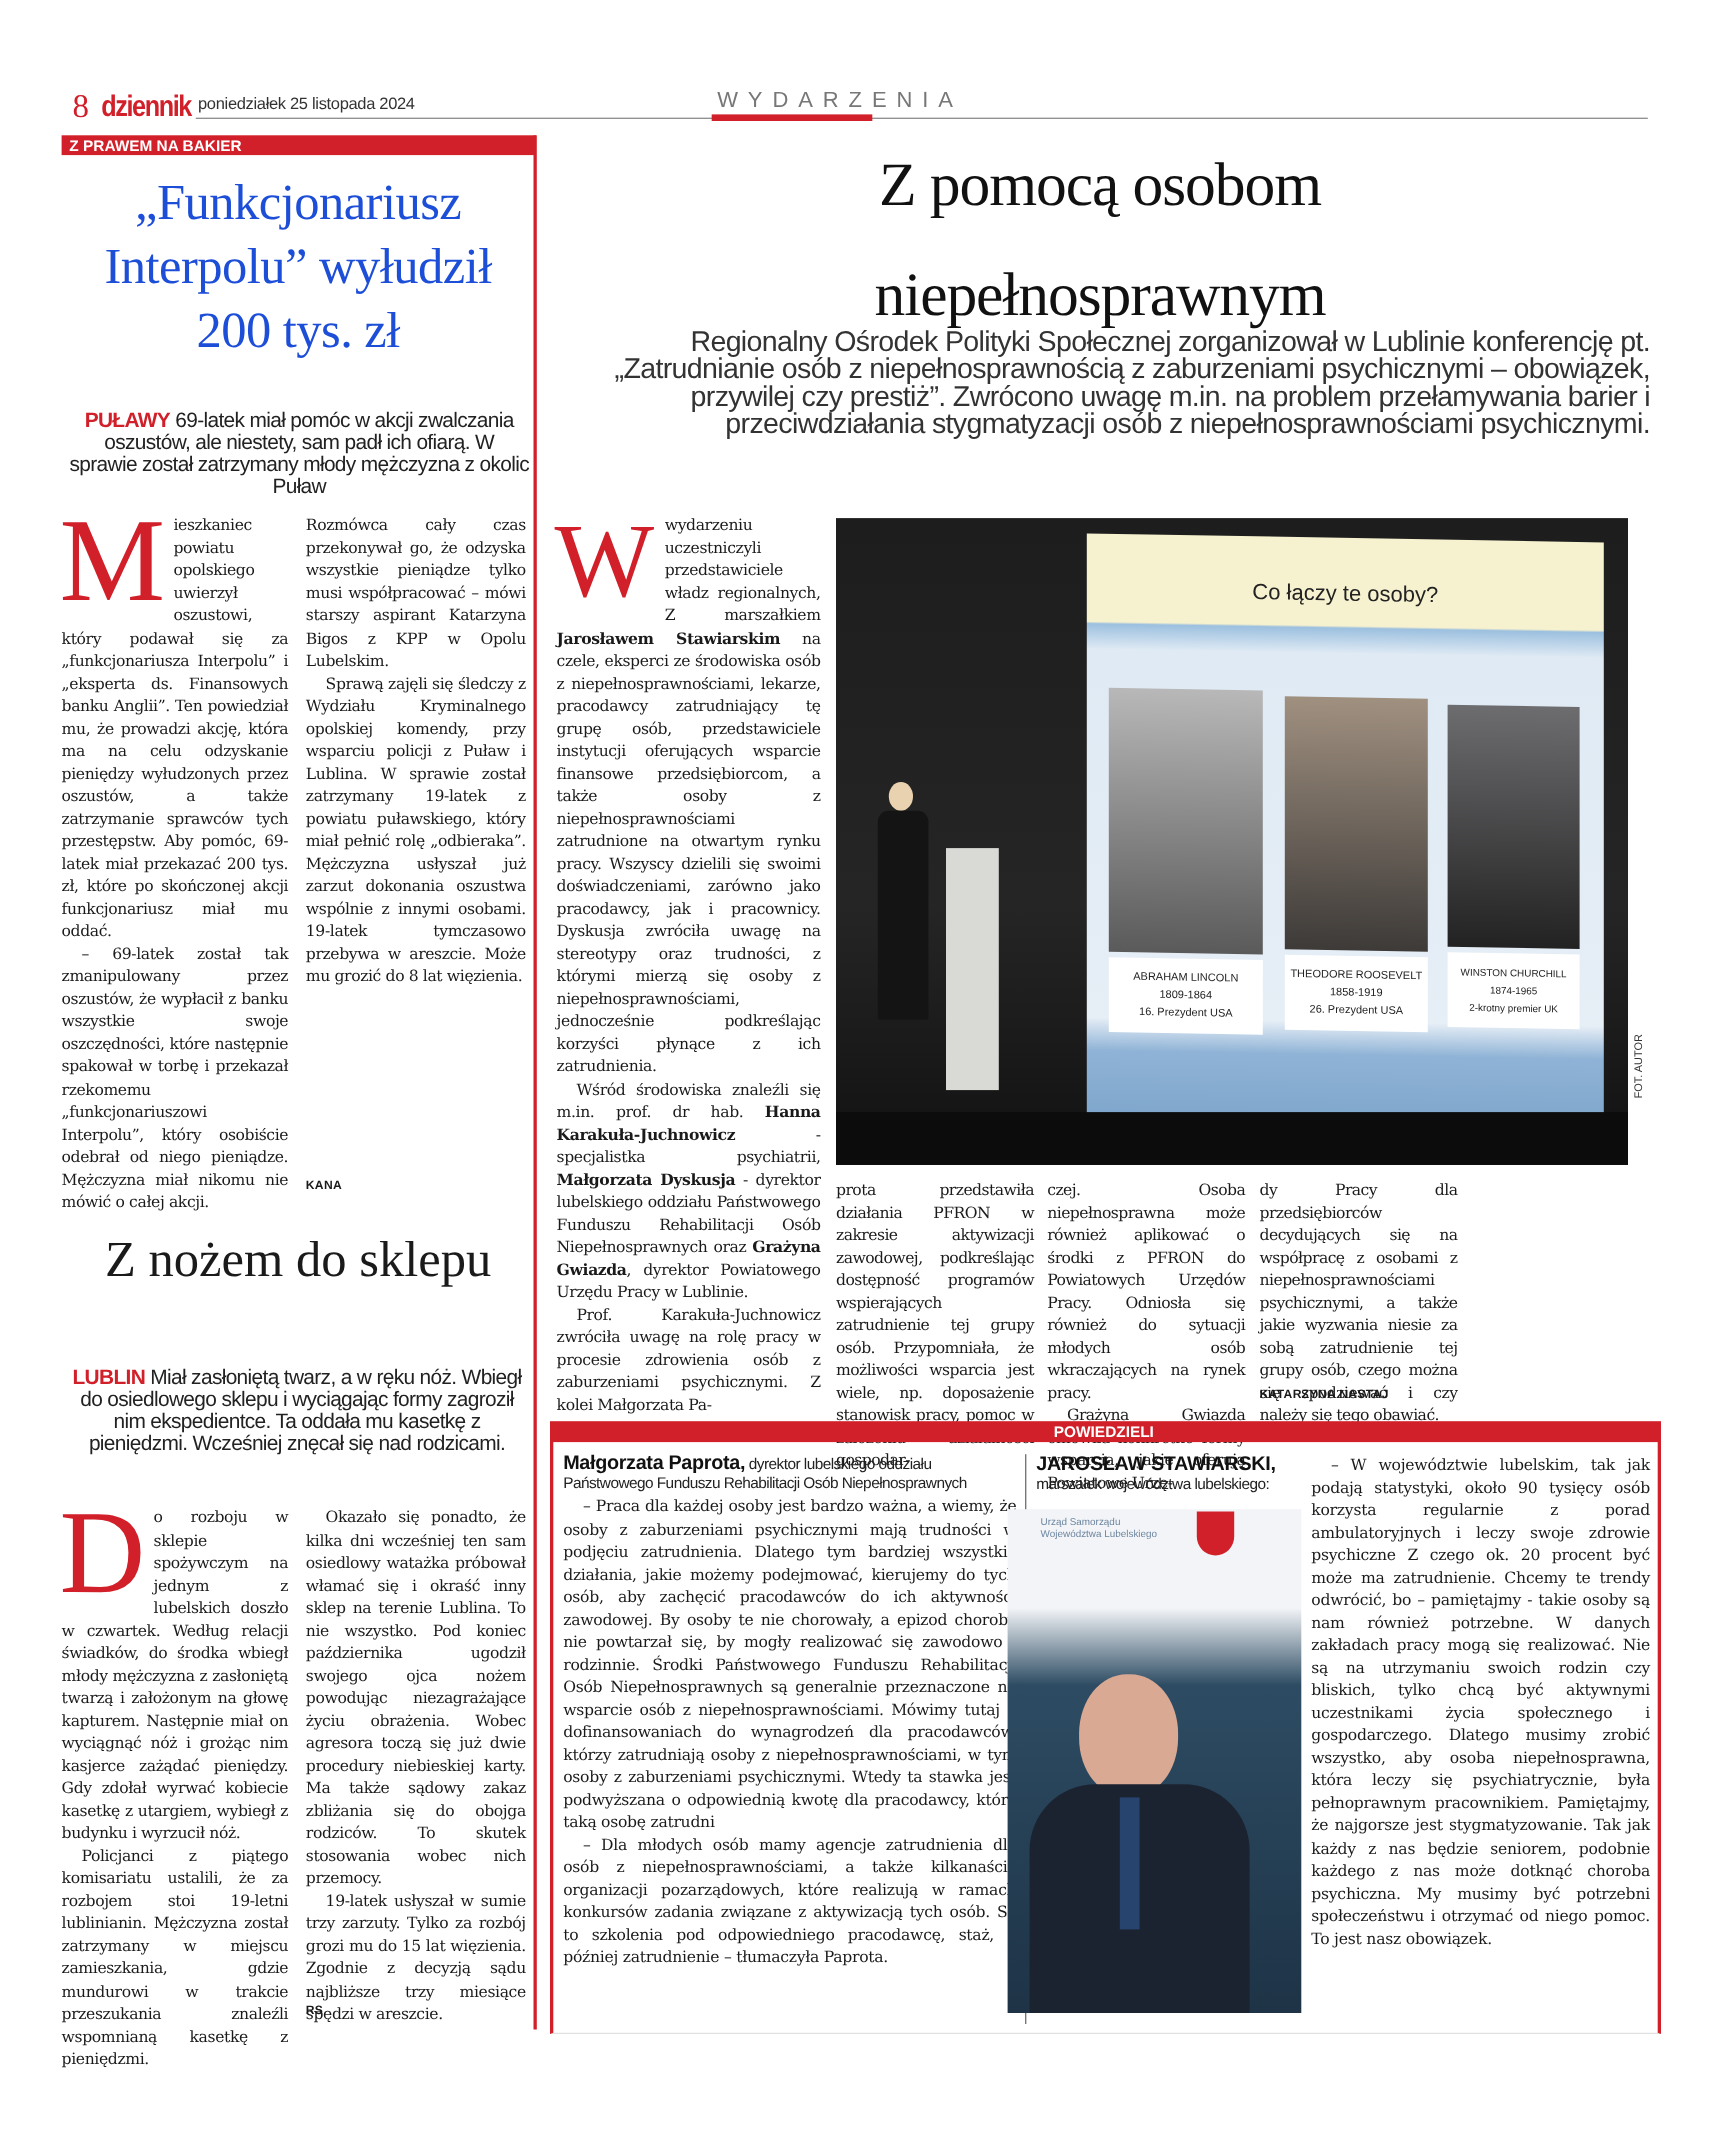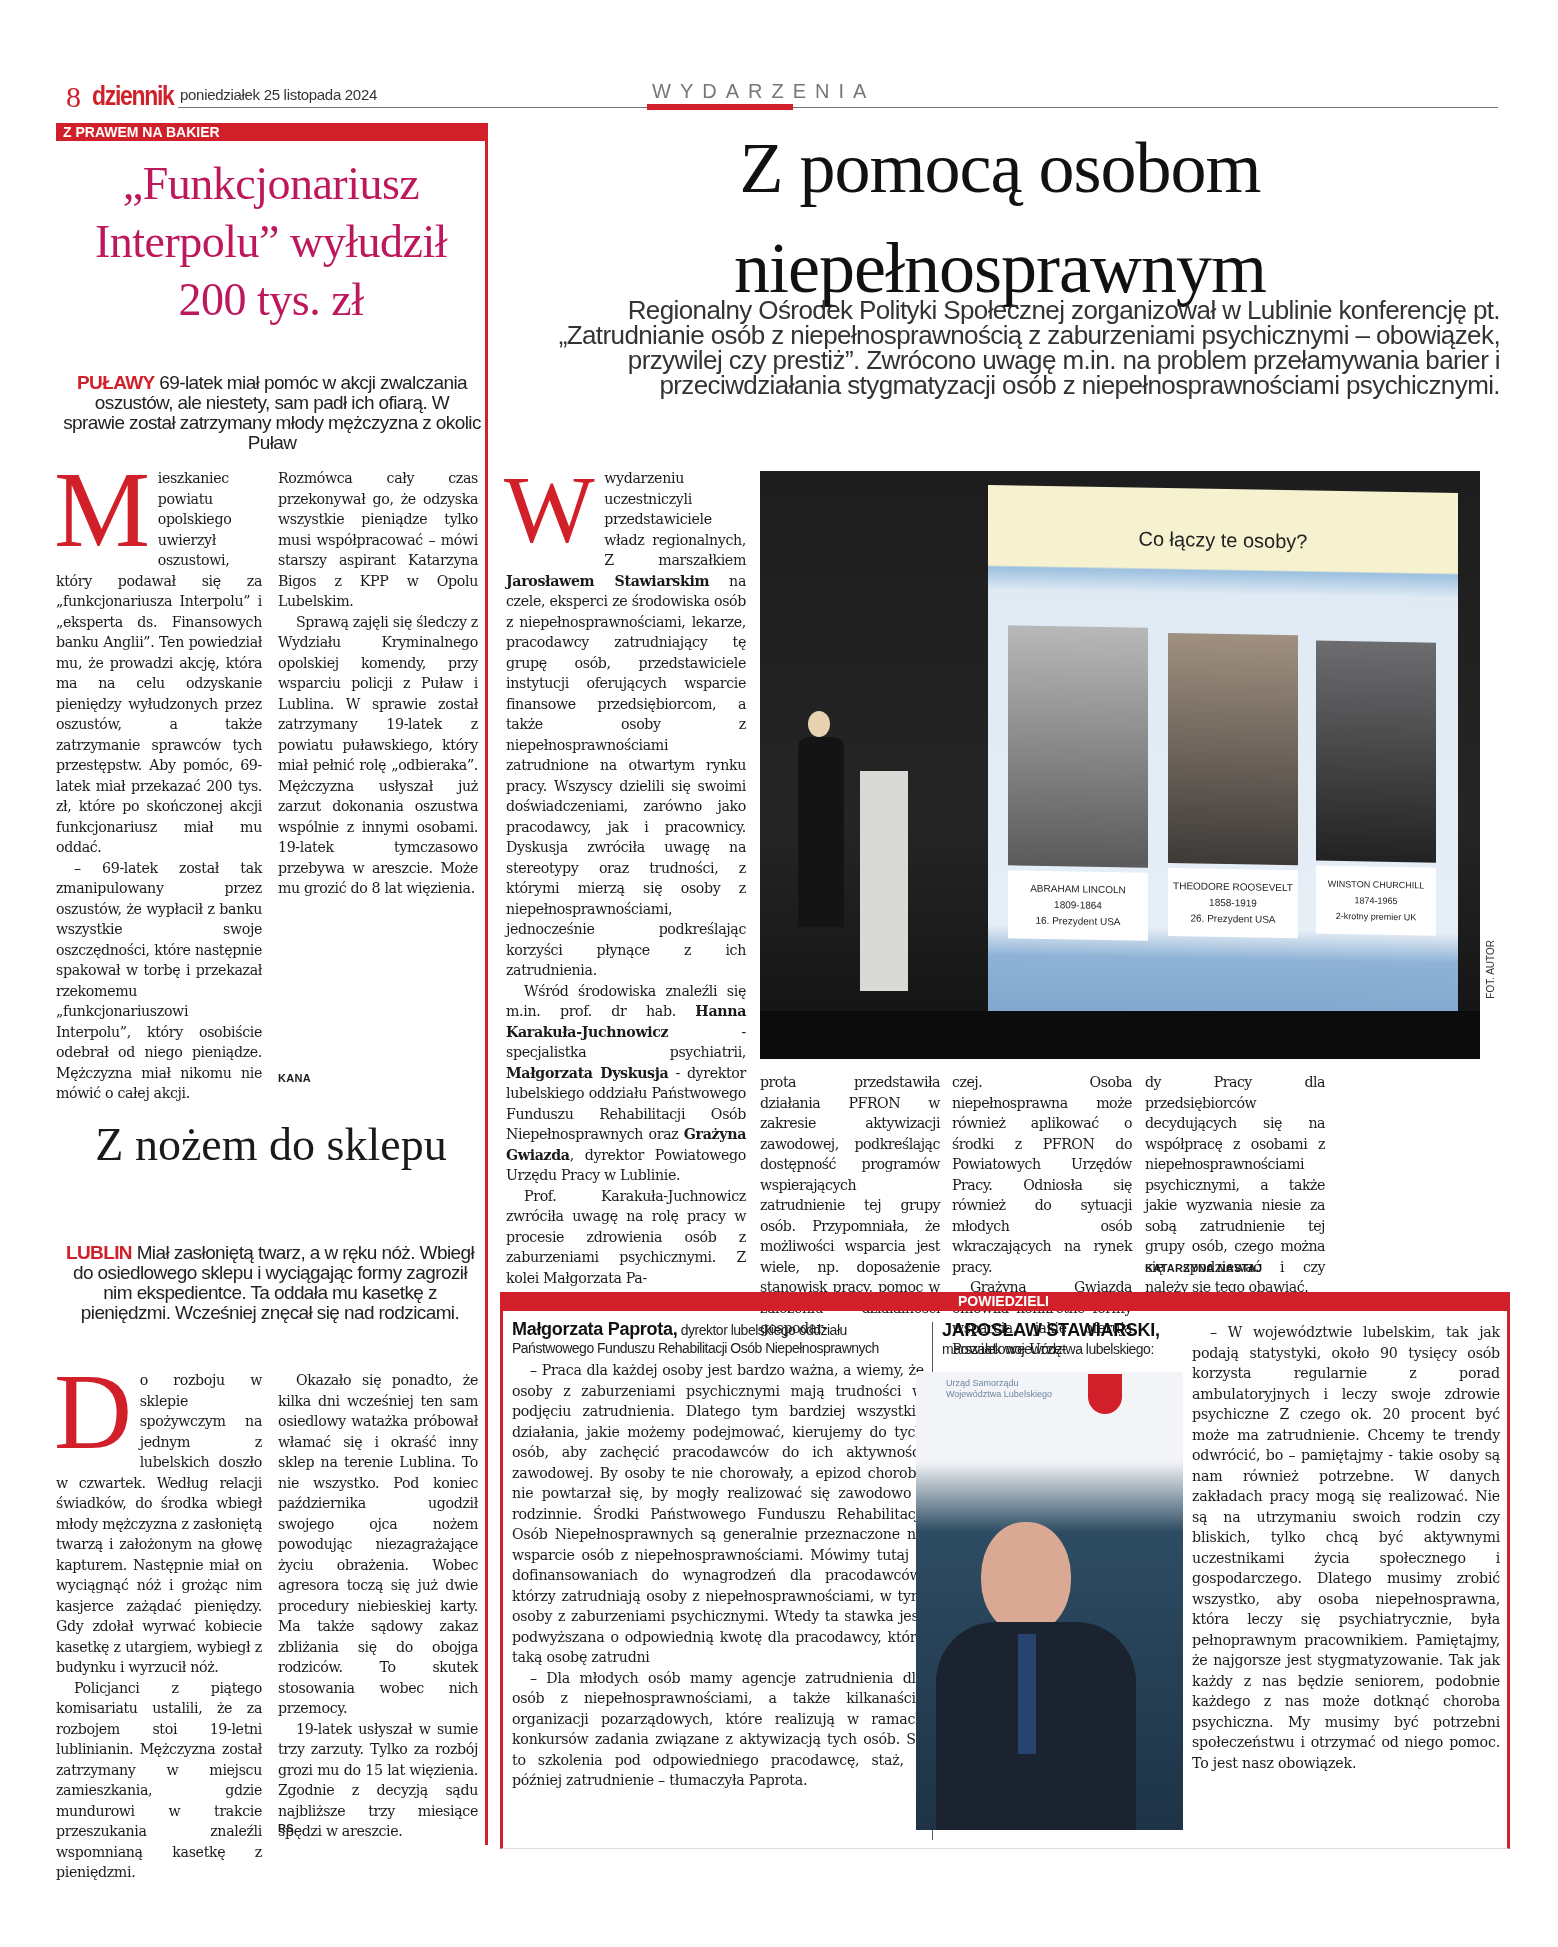--- a/index.html
+++ b/index.html
@@ -14,26 +14,26 @@
 
 .pagenum{left:66px;top:82px;font-family:"Liberation Serif",serif;font-size:30px;color:#d2202a;line-height:30px}
 .brand{left:92px;top:80px;font-family:"Liberation Sans",sans-serif;font-weight:bold;font-size:27px;color:#d2202a;letter-spacing:-1.5px;line-height:32px;transform:scaleX(0.85);transform-origin:left}
 .date{left:180px;top:86px;font-family:"Liberation Sans",sans-serif;font-size:15px;color:#333;letter-spacing:-0.3px}
 .topline{left:178px;top:107px;width:1320px;height:1px;background:#777}
 .section{left:652px;top:80px;font-family:"Liberation Sans",sans-serif;font-size:20px;letter-spacing:9px;color:#777;font-weight:300}
 .section-bar{left:647px;top:104px;width:146px;height:6px;background:#d2202a}
 
 .rubric{left:56px;top:123px;width:431px;height:18px;background:#d2202a;color:#fff;font-family:"Liberation Sans",sans-serif;font-weight:bold;font-size:14px;line-height:18px;padding-left:7px}
 .left-rule{left:485px;top:123px;width:3px;height:1722px;background:#d2202a}
-.h1{left:56px;top:155px;width:430px;text-align:center;font-family:"Liberation Serif",serif;font-size:46px;line-height:58px;letter-spacing:-0.5px;color:#be185d}
+.h1{left:56px;top:155px;width:430px;text-align:center;font-family:"Liberation Serif",serif;font-size:46px;line-height:58px;letter-spacing:-0.5px;color:#1d4ed8}
 .lead{font-family:"Liberation Sans",sans-serif;font-size:19px;line-height:20px;text-align:center;color:#222;letter-spacing:-0.6px}
 .lead .kw{color:#d2202a;font-weight:bold}
 .sign{font-family:"Liberation Sans",sans-serif;font-weight:bold;font-size:11px;text-align:left;letter-spacing:0.3px}
 
-.mainhead{left:500px;top:118px;width:1000px;text-align:center;font-family:"Liberation Serif",serif;font-size:72px;line-height:100px;letter-spacing:-1px;color:#111}
+.mainhead{left:500px;top:118px;width:1000px;text-align:center;font-family:"Liberation Serif",serif;font-size:56px;line-height:100px;letter-spacing:-1px;color:#111}
 .mainlead{left:500px;top:298px;width:1000px;text-align:right;font-family:"Liberation Sans",sans-serif;font-size:26px;line-height:25px;color:#333;letter-spacing:-0.6px}
 .photo{left:760px;top:471px;width:720px;height:588px;background:linear-gradient(180deg,#1d1d1d 0%,#252525 60%,#111 100%);overflow:hidden}
 .credit{left:1485px;top:940px;writing-mode:vertical-rl;transform:rotate(180deg);font-family:"Liberation Sans",sans-serif;font-size:10px;color:#333}
 
 .qbar{left:500px;top:1292px;width:1010px;height:19px;background:#d2202a}
 .qbar-label{left:958px;top:1292px;font-family:"Liberation Sans",sans-serif;font-weight:bold;font-size:14px;color:#fff;line-height:19px}
 .qbox{left:500px;top:1311px;width:1010px;height:538px;border-left:3px solid #d2202a;border-right:3px solid #d2202a;border-bottom:1px solid #ddd}
 .qdiv{left:932px;top:1322px;width:1px;height:518px;background:#555}
 .qname{font-family:"Liberation Sans",sans-serif;font-weight:bold;font-size:18px;color:#111;letter-spacing:-0.3px}
 .qrole{font-family:"Liberation Sans",sans-serif;font-size:14px;color:#222;letter-spacing:-0.5px}

